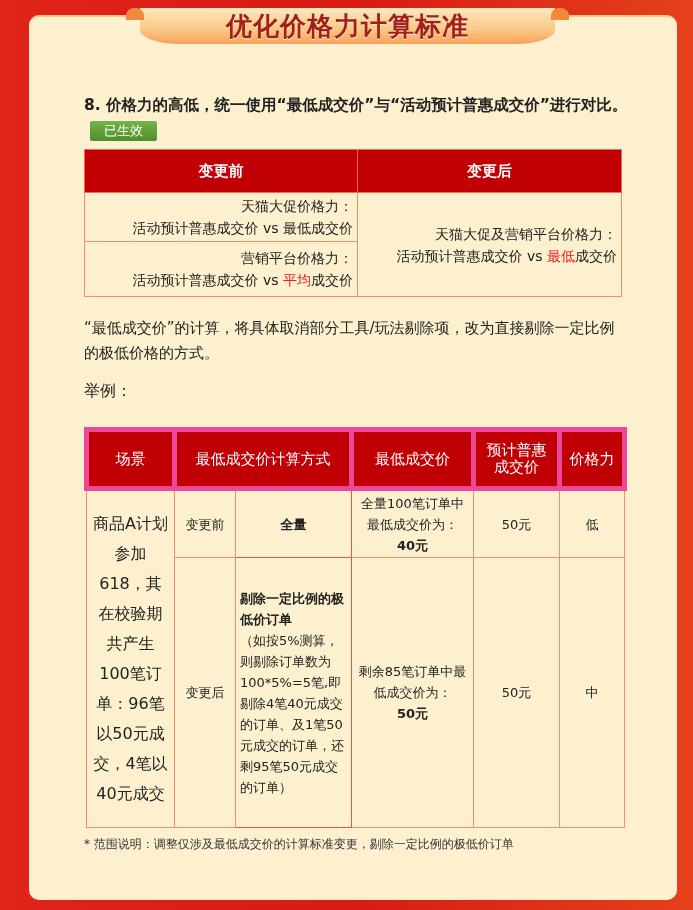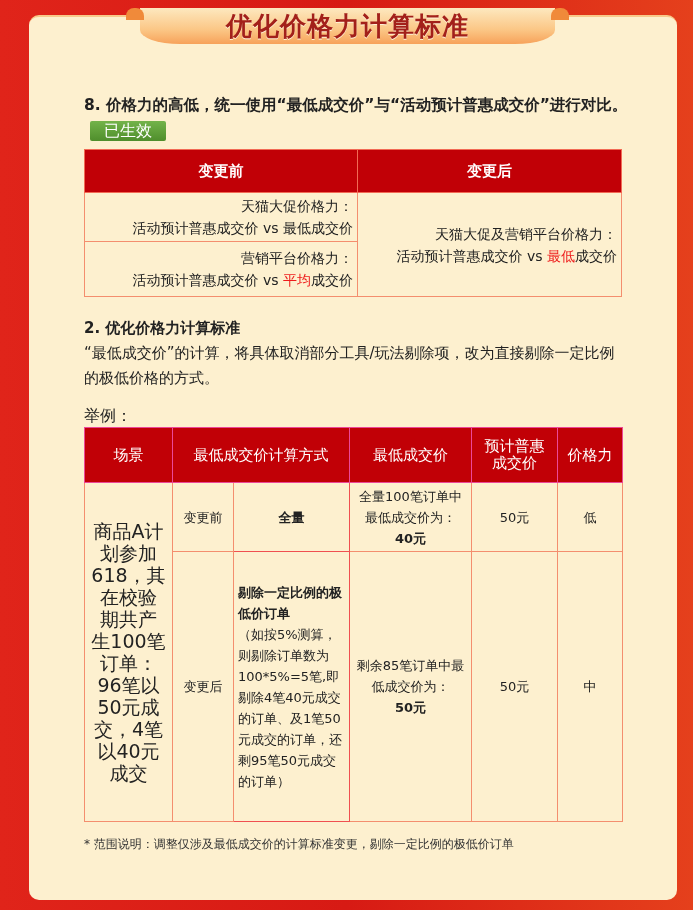--- a/index.html
+++ b/index.html
@@ -9,31 +9,31 @@
   .card{position:absolute;left:29px;top:15px;width:648px;height:885px;
     background:#fdf0cf;border-radius:10px;border-top:2px solid #f8c98a;box-sizing:border-box;}
   .banner{position:absolute;left:140px;top:8px;width:415px;height:36px;
     background:linear-gradient(180deg,#fde8bf 0%,#fbc786 60%,#f7a25a 100%);
     border-radius:0 0 40px 40px/0 0 14px 14px;
     display:flex;align-items:center;justify-content:center;}
   .banner:before,.banner:after{content:"";position:absolute;top:0;width:18px;height:12px;background:#f08a3a;border-radius:8px 8px 0 0;}
   .banner:before{left:-14px;} .banner:after{right:-14px;}
   .banner-title{font-size:26px;font-weight:bold;color:#a3201a;letter-spacing:1px;text-shadow:0 1px 0 #fff2d8;}
   .sec1{position:absolute;left:84px;top:93px;width:545px;font-size:15.5px;line-height:25px;font-weight:bold;color:#222;}
-  .badge{display:inline-block;font-size:16px;font-weight:normal;color:#fff;background:linear-gradient(180deg,#73b34a,#4f8e2c);
+  .badge{display:inline-block;font-size:13px;font-weight:normal;color:#fff;background:linear-gradient(180deg,#73b34a,#4f8e2c);
     padding:0 14px;height:20px;line-height:20px;border-radius:2px;vertical-align:middle;margin-left:6px;}
   table{border-collapse:collapse;position:absolute;}
   .t1{left:84px;top:149px;width:538px;}
   .t1 th{background:#c10006;color:#fff;font-size:15px;height:40px;font-weight:bold;border:1px solid #f26a55;}
   .t1 td{border:1px solid #f48e6e;text-align:right;font-size:14px;line-height:22px;color:#222;padding:2px 4px;}
   .red{color:#ee1c1c;}
   .sec2{position:absolute;left:84px;top:316px;width:545px;font-size:15px;line-height:25px;color:#222;}
   .sec2 .h{font-weight:bold;}
   .t2{left:84px;top:427px;width:538px;table-layout:fixed;}
-  .t2 th{background:#c10006;color:#fff;font-size:15px;font-weight:normal;height:52px;line-height:17px;border:1px solid #ec4899;}
+  .t2 th{background:#c10006;color:#fff;font-size:15px;font-weight:normal;height:52px;line-height:17px;border:5px solid #ec4899;}
   .t2 td{border:1px solid #f48e6e;text-align:center;font-size:13px;line-height:21px;color:#222;vertical-align:middle;}
   .t2 td.mid{border-color:#f05050;}
   .lft{text-align:left !important;padding:0 4px;}
   .b{font-weight:bold;}
   .notes{position:absolute;left:84px;top:832px;font-size:12px;line-height:24px;color:#333;}
 </style>
 </head>
 <body>
 
 <div class="card"></div>
@@ -65,21 +65,20 @@
   <tr>
     <td style="height:50px">
       <div>营销平台价格力：</div>
       <div><span>活动预计普惠成交价 vs </span><span class="red">平均</span><span>成交价</span></div>
     </td>
   </tr>
 </tbody>
   </table>
 
 <div class="sec2">
-  <div class="h">2. 优化价格力计算标准</div>
   <div>“最低成交价”的计算，将具体取消部分工具/玩法剔除项，改为直接剔除一定比例的极低价格的方式。</div>
   <div style="font-size:16px;margin-top:12px">举例：</div>
 </div>
 
 <table class="t2">
   <colgroup>
       <col style="width:88px">
       <col style="width:61px">
       <col style="width:116px">
       <col style="width:122px">
@@ -88,21 +87,21 @@
     </colgroup>
   <tbody>
       <tr>
     <th>场景</th>
     <th colspan="2">最低成交价计算方式</th>
     <th>最低成交价</th>
     <th style="padding:0 8px">预计普惠成交价</th>
     <th>价格力</th>
   </tr>
   <tr style="height:69px">
-    <td rowspan="2" style="font-size:19px;line-height:22px;padding:17px 6px">商品A计划参加618，其在校验期共产生100笔订单：96笔以50元成交，4笔以40元成交</td>
+    <td rowspan="2" style="font-size:16px;line-height:30px;padding:17px 6px">商品A计划参加618，其在校验期共产生100笔订单：96笔以50元成交，4笔以40元成交</td>
     <td>变更前</td>
     <td class="red b mid">全量</td>
     <td class="red" style="padding:0 6px">
       <span>全量100笔订单中最低成交价为：</span><br><span class="b">40元</span>
     </td>
     <td>50元</td>
     <td class="red">低</td>
   </tr>
   <tr style="height:270px">
     <td>变更后</td>

